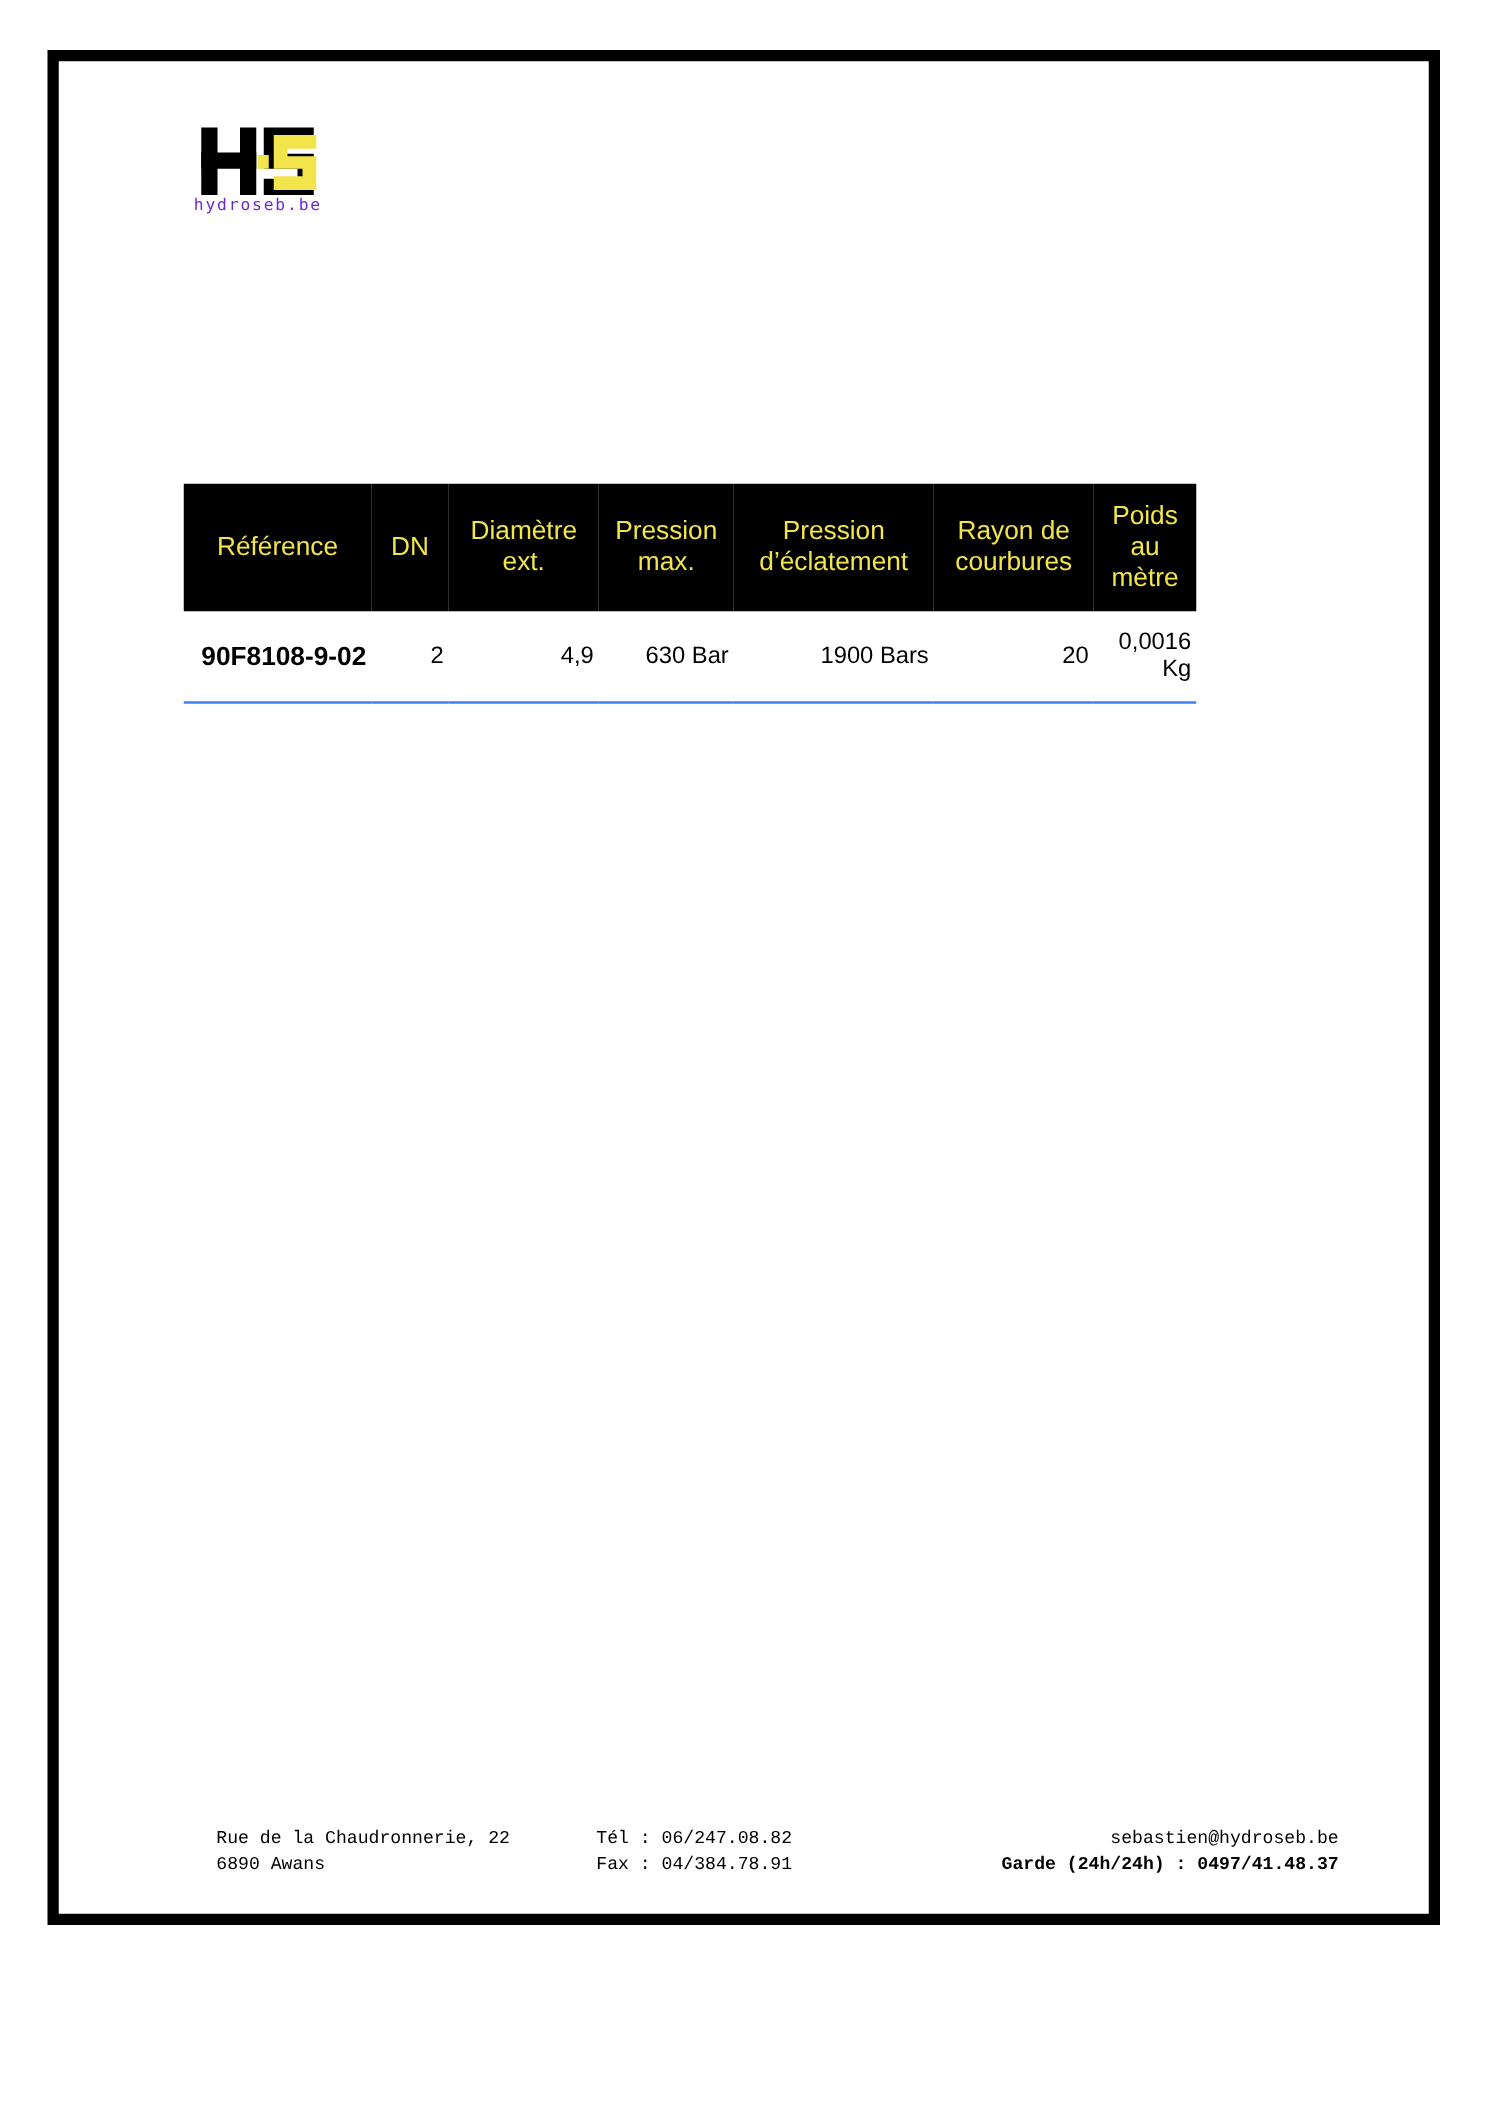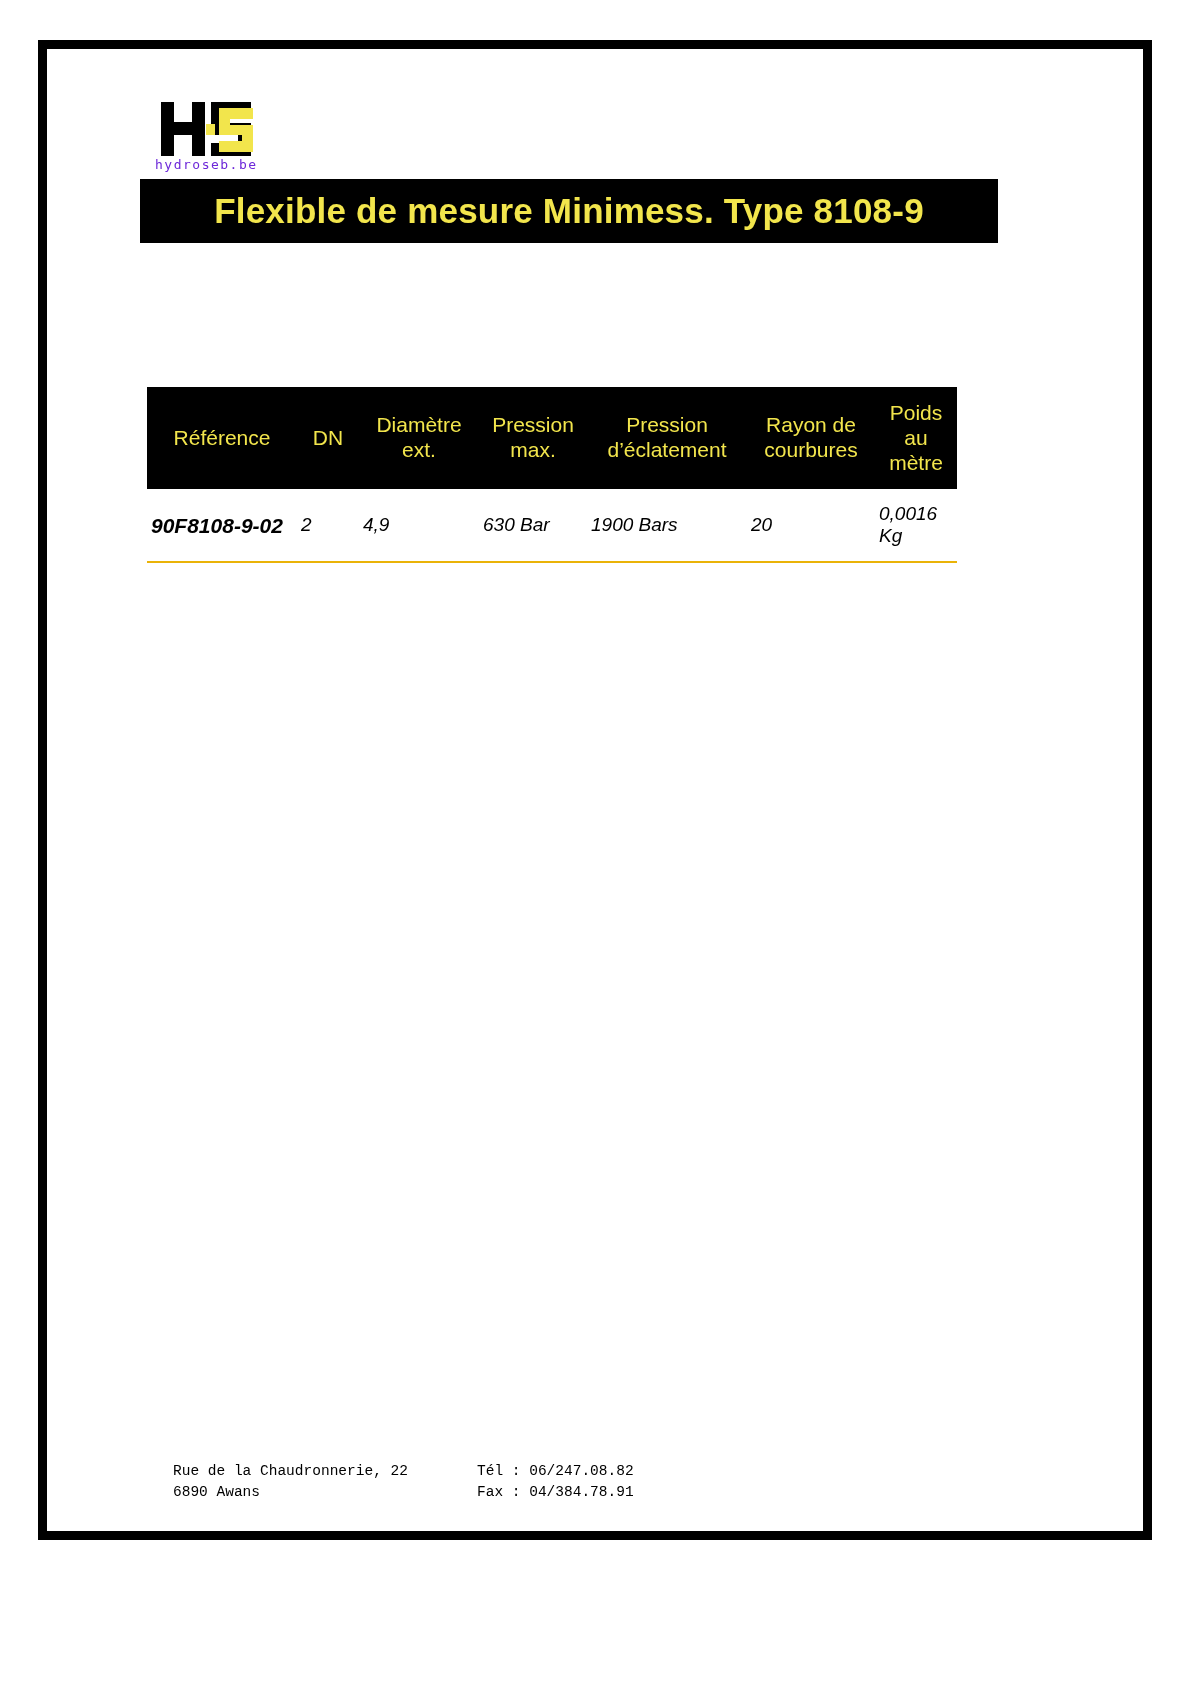--- a/index.html
+++ b/index.html
@@ -95,27 +95,26 @@
     font-size: 21px;
     line-height: 1.18;
     padding: 14px 4px;
     text-align: center;
     vertical-align: middle;
     height: 94px;
     box-sizing: border-box;
   }
   table.spec tbody td {
     font-size: 19px;
-    text-align: left;
+    text-align: right;
     vertical-align: middle;
     padding: 14px 4px;
     height: 72px;
     box-sizing: border-box;
-    border-bottom: 2px solid #eab308;
-    font-style: italic;
+    border-bottom: 2px solid #3b82f6;
   }
   table.spec tbody td.ref {
     font-weight: bold;
     font-size: 21px;
     line-height: 1.2;
   }
   .col-ref { width: 150px; }
   .col-dn { width: 62px; }
   .col-diam { width: 120px; }
   .col-pmax { width: 108px; }
@@ -158,23 +157,20 @@
 
           <path d="M52 8 h40 v13 h-27 v8 h27 v33 h-40 v-13 h27 v-8 h-27 z" fill="#000000"></path>
 
           <path d="M60 14 h34 v11 h-23 v6 h23 v27 h-34 v-11 h23 v-6 h-23 z" fill="#f2e54c"></path>
 
           <rect x="47" y="30" width="9" height="11" fill="#f2e54c"></rect>
         </svg>
       </div>
       <div class="logo-caption">hydroseb.be</div>
 
-      <div class="title-banner">
-        <span class="title-text">Flexible de mesure Minimess. Type 8108-9</span>
-      </div>
 
       <div class="table-wrap">
         <table class="spec">
           <thead>
             <tr>
               <th class="col-ref">Référence</th>
               <th class="col-dn">DN</th>
               <th class="col-diam">Diamètre ext.</th>
               <th class="col-pmax">Pression max.</th>
               <th class="col-pecl">Pression d’éclatement</th>
@@ -198,17 +194,21 @@
 
       <div class="footer">
         <div class="footer-col footer-address">
           <div>Rue de la Chaudronnerie, 22</div>
           <div>6890 Awans</div>
         </div>
         <div class="footer-col footer-phone">
           <div>Tél : 06/247.08.82</div>
           <div>Fax : 04/384.78.91</div>
         </div>
+        <div class="footer-col footer-mail">
+          <div>sebastien@hydroseb.be</div>
+          <div><strong>Garde (24h/24h) : 0497/41.48.37</strong></div>
+        </div>
       </div>
 
     </div>
   </div>
 </div>
 
 </body></html>

